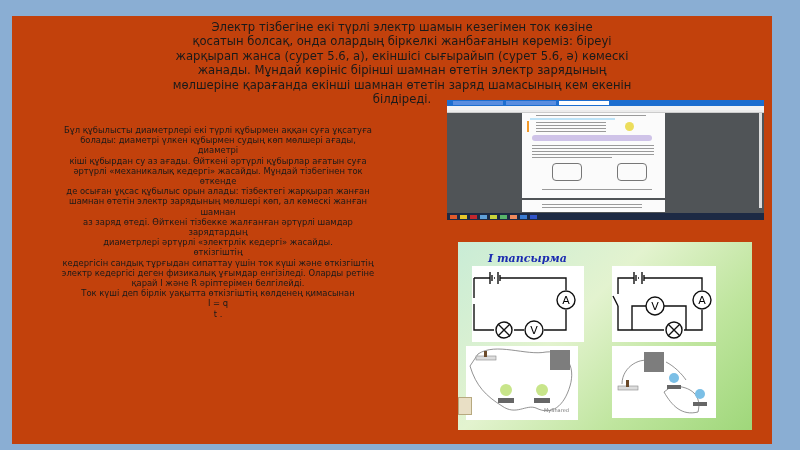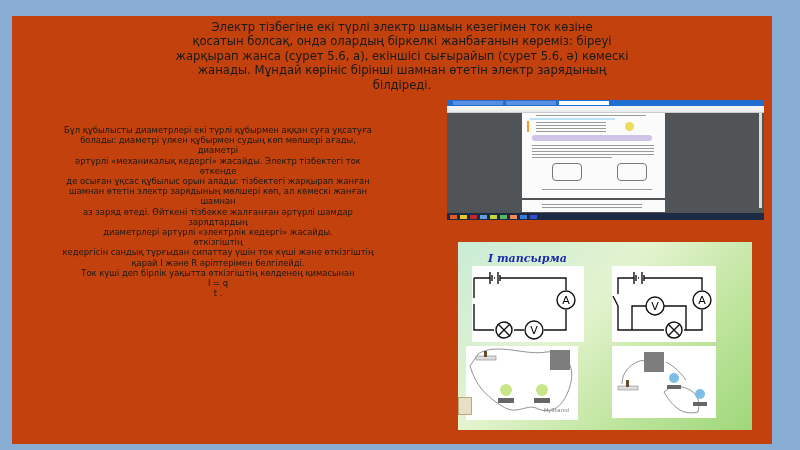--- a/index.html
+++ b/index.html
@@ -65,37 +65,40 @@
   </style>
 </head>
 <body>
 
 <div class="slide">
   <div class="intro">
     <span>Электр тізбегіне екі түрлі электр шамын кезегімен ток көзіне</span>
     <span>қосатын болсақ, онда олардың біркелкі жанбағанын көреміз: біреуі</span>
     <span>жарқырап жанса (сурет 5.6, а), екіншісі сығырайып (сурет 5.6, ә) көмескі</span>
     <span>жанады. Мұндай көрініс бірінші шамнан өтетін электр зарядының</span>
+    <span>мөлшеріне қарағанда екінші шамнан өтетін заряд шамасының кем екенін</span>
     <span>білдіреді.</span>
   </div>
 
   <div class="body-text">
     <span>Бұл құбылысты диаметрлері екі түрлі құбырмен аққан суға ұқсатуға</span>
     <span>болады: диаметрі үлкен құбырмен судың көп мөлшері ағады,</span>
     <span>диаметрі</span>
-    <span>әртүрлі «механикалық кедергі» жасайды. Электр тізбектегі ток</span>
+    <span>кіші құбырдан су аз ағады. Өйткені әртүрлі құбырлар ағатын суға</span>
+    <span>әртүрлі «механикалық кедергі» жасайды. Мұндай тізбегінен ток</span>
     <span>өткенде</span>
     <span>де осыған ұқсас құбылыс орын алады: тізбектегі жарқырап жанған</span>
     <span>шамнан өтетін электр зарядының мөлшері көп, ал көмескі жанған</span>
     <span>шамнан</span>
     <span>аз заряд өтеді. Өйткені тізбекке жалғанған әртүрлі шамдар</span>
     <span>зарядтардың</span>
     <span>диаметрлері әртүрлі «электрлік кедергі» жасайды.</span>
     <span>өткізгіштің</span>
     <span>кедергісін сандық тұрғыдан сипаттау үшін ток күші және өткізгіштің</span>
+    <span>электр кедергісі деген физикалық ұғымдар енгізіледі. Оларды ретіне</span>
     <span>қарай І және R әріптерімен белгілейді.</span>
     <span>Ток күші деп бірлік уақытта өткізгіштің көлденең қимасынан</span>
     <span>I = q</span>
     <span>t .</span>
   </div>
 
   <div class="shot">
     <div class="tabbar">
       <div class="tab"></div>
       <div class="tab"></div>

